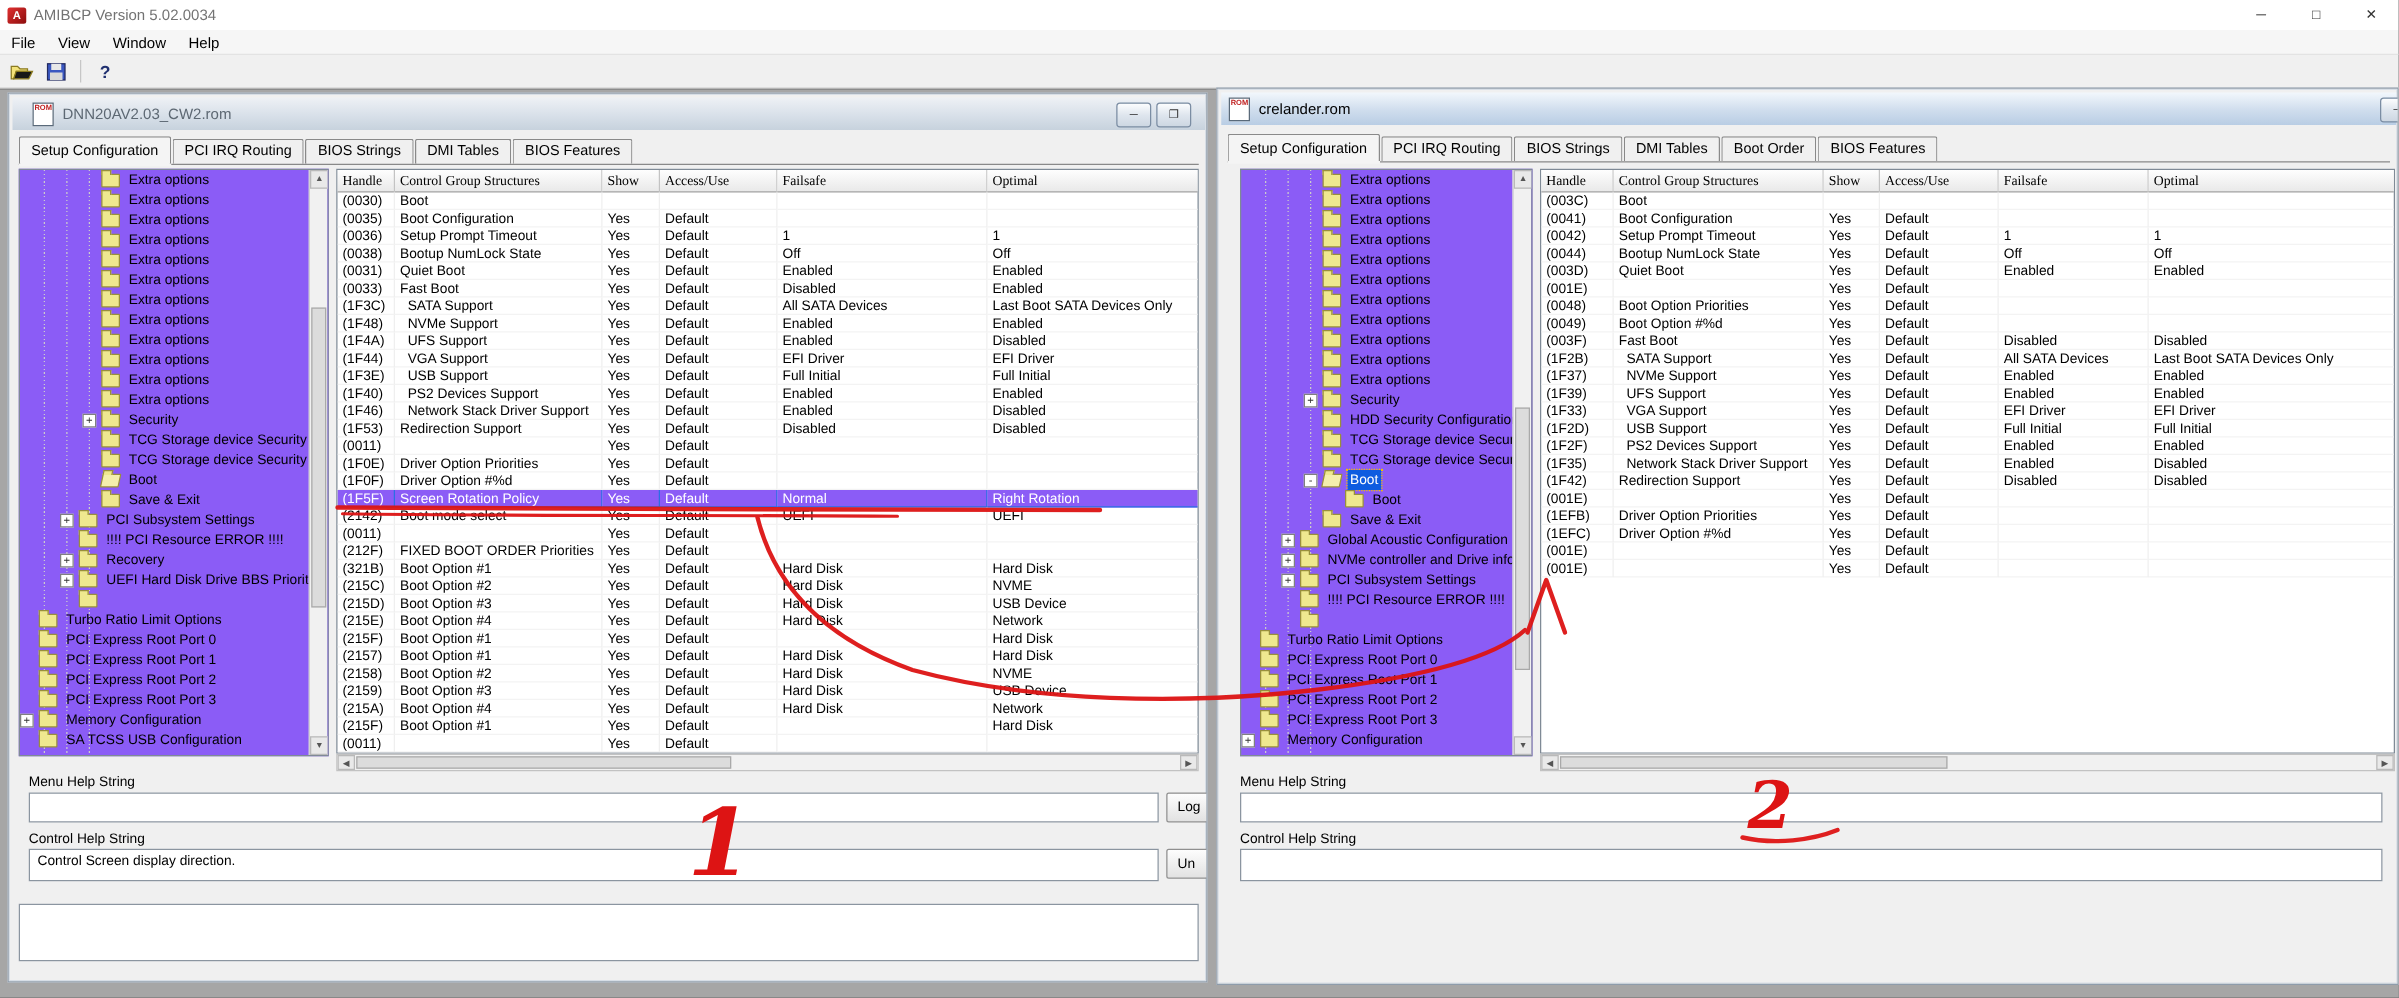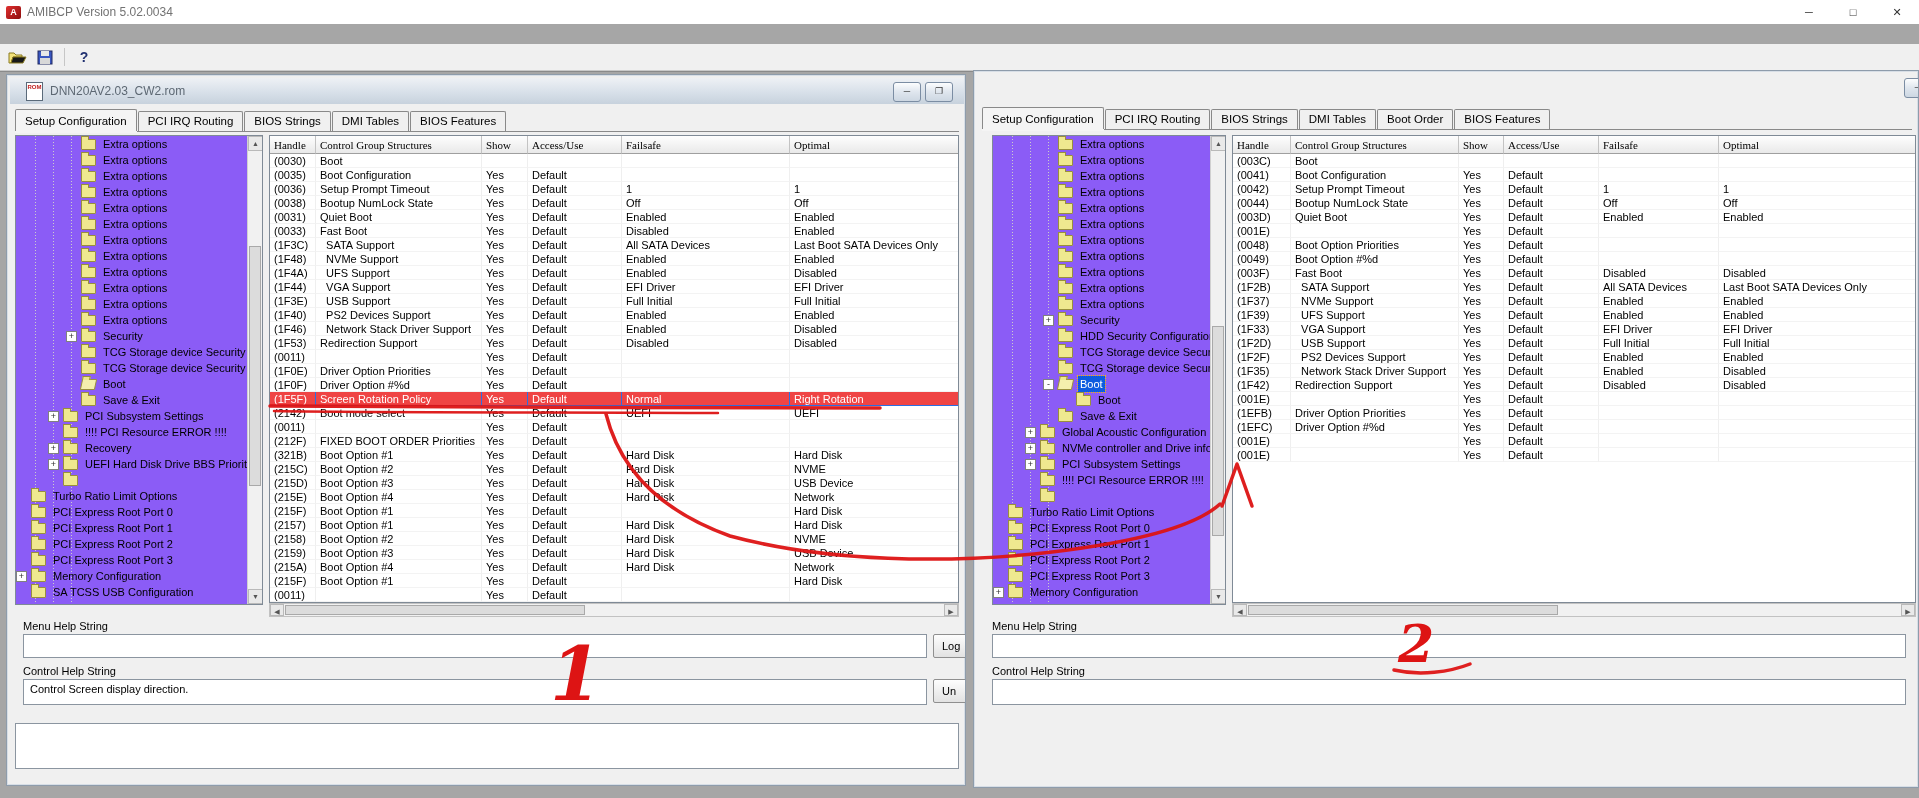--- a/index.html
+++ b/index.html
@@ -73,21 +73,21 @@
   .hsb .sb-btn{width:14px;height:12px;}
   .hsb-thumb{position:absolute;top:1px;height:10px;background:#dcdcdc;border:1px solid #a9a9a9;box-sizing:border-box;}
   
   .grid{position:absolute;background:#fff;border:1px solid #7f8a96;box-sizing:border-box;overflow:hidden;}
   .trow{display:flex;height:14px;line-height:14px;font-size:11px;}
   .thead{height:18px;line-height:18px;font-family:Liberation Serif, serif;}
   .cell{box-sizing:border-box;padding:0 4px;overflow:hidden;white-space:pre;flex-shrink:0;
     border-right:1px solid #efefef;border-bottom:1px solid #f3f3f3;}
   .thead .cell{background:linear-gradient(#fefefe,#e9e9e9);border-right:1px solid #c3c3c3;
     border-bottom:1px solid #9f9f9f;}
-  .trow.sel .cell{background:#ef4444;color:#fff;border-color:#2a6fe4;}
+  .trow.sel .cell{background:#8b5cf6;color:#fff;border-color:#2a6fe4;}
   .wl .c0{width:46px;} .wl .c1{width:166px;} .wl .c2{width:46px;}
   .wl .c3{width:94px;} .wl .c4{width:168px;} .wl .c5{width:170px;border-right:none;}
   .wr .c0{width:58px;} .wr .c1{width:168px;} .wr .c2{width:45px;}
   .wr .c3{width:95px;} .wr .c4{width:120px;} .wr .c5{width:198px;border-right:none;}
   
   .field-label{position:absolute;font-size:11px;}
   .sunken{position:absolute;background:#fff;border:1px solid #8b95a0;box-sizing:border-box;
     font-size:11px;padding:3px 6px;overflow:hidden;white-space:nowrap;}
   .push-btn{position:absolute;background:linear-gradient(#fdfdfd,#e2e2e2);border:1px solid #8f8f8f;
     border-radius:2px;font-size:11px;text-align:left;padding:4px 8px;box-sizing:border-box;overflow:hidden;}
@@ -103,20 +103,27 @@
   <div class="main-title">
     <span class="app-icon">A</span>
     <span class="main-title-text">AMIBCP Version 5.02.0034</span>
     <div class="win-controls">
       <span class="win-btn">─</span>
       <span class="win-btn">□</span>
       <span class="win-btn">✕</span>
     </div>
   </div>
 
+  <div class="menubar">
+
+  <span class="menu-item">File</span>
+      <span class="menu-item">View</span>
+      <span class="menu-item">Window</span>
+      <span class="menu-item">Help</span>
+    </div>
 
   <div class="toolbar">
     <span class="tb-icon">
       <svg width="19" height="15" viewBox="0 0 19 15">
           <path d="M1 13 L1 3 L6 3 L8 5 L14 5 L14 7 L5 7 L3 13 Z" fill="#f3e27a" stroke="#8a7a20"></path>
           <path d="M5 7 L18 7 L15 13 L3 13 Z" fill="#f8ecads" stroke="#8a7a20" fill-opacity="0.9"></path>
         </svg>
     </span>
     <span class="tb-icon">
       <svg width="16" height="15" viewBox="0 0 16 15">
@@ -587,20 +594,26 @@
     <div class="field-label" style="left:16px;top:545px;">Menu Help String</div>
     <div class="sunken" style="left:16px;top:559px;width:904px;height:24px;"></div>
     <button class="push-btn" style="left:926px;top:559px;width:58px;height:24px;">Log</button>
     <div class="field-label" style="left:16px;top:590px;">Control Help String</div>
     <div class="sunken" style="left:16px;top:604px;width:904px;height:26px;">Control Screen display direction.</div>
     <button class="push-btn" style="left:926px;top:604px;width:58px;height:24px;">Un</button>
     <div class="sunken" style="left:8px;top:648px;width:944px;height:46px;"></div>
   </div>
 
   <div class="child active wr" style="left:973px;top:70px;width:946px;height:718px;z-index:20;">
+    <div class="titlebar" style="width:940px;">
+      <span class="rom-icon">
+          <span>ROM</span>
+        </span>
+      <span class="title-text">crelander.rom</span>
+    </div>
     <div class="cap-group" style="left:930px;">
       <span class="cap-btn">─</span>
     </div>
     <div class="tabs" style="left:8px;top:35px;">
 
     <span class="tab active">Setup Configuration</span>
         <span class="tab">PCI IRQ Routing</span>
         <span class="tab">BIOS Strings</span>
         <span class="tab">DMI Tables</span>
         <span class="tab">Boot Order</span>

